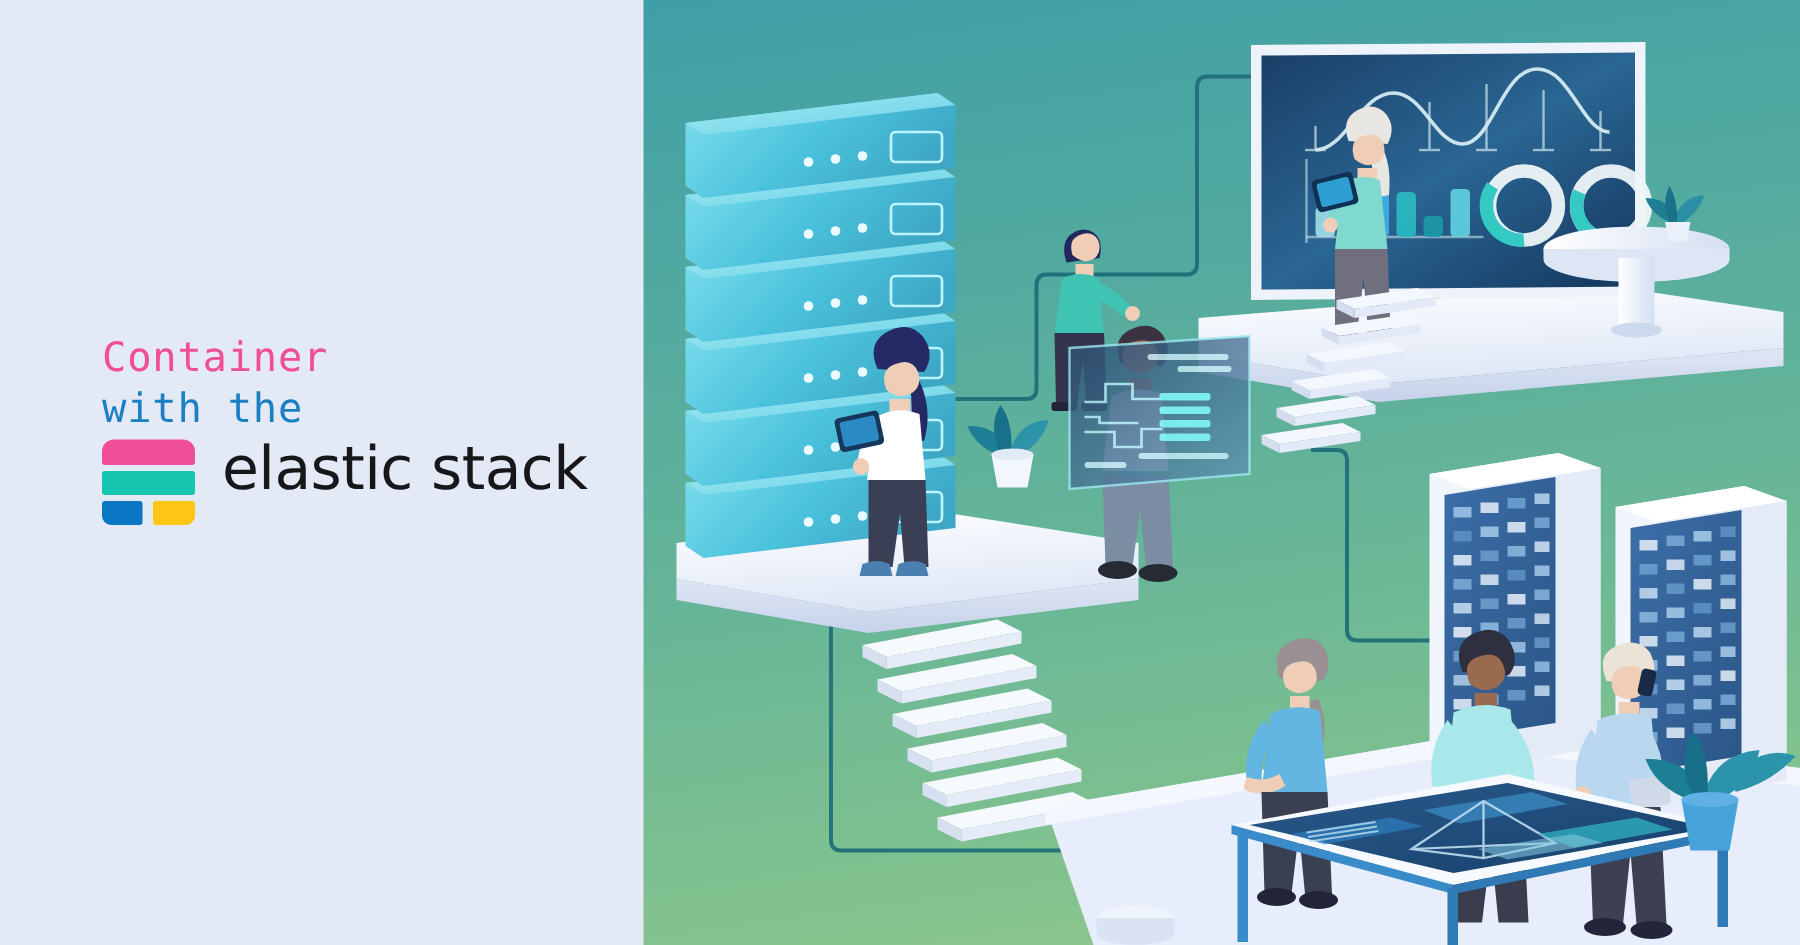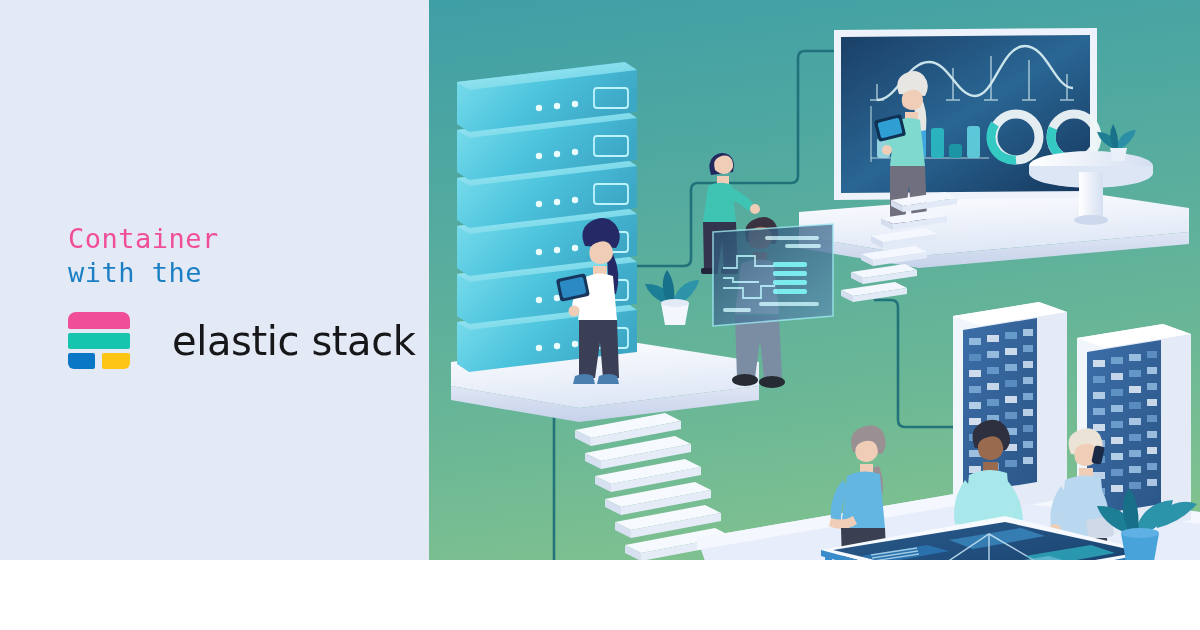--- a/index.html
+++ b/index.html
@@ -1,38 +1,38 @@
 <!DOCTYPE html>
 <html><head>
 <meta charset="utf-8">
 <title>Container Instrumentation with the elastic stack</title>
 <style>
   html,body{margin:0;padding:0;background:#fff;}
   body{font-family:"Liberation Sans",sans-serif;}
   #canvas{
-    position:relative;width:1200px;height:560px;overflow:hidden;
+    position:relative;width:1200px;height:630px;overflow:hidden;
     background:#e4e9f6;
   }
   
   #left-panel{
     position:absolute;left:0;top:0;width:429px;height:630px;
     background:#e4e9f6;
   }
   #title-block{
     position:absolute;left:68px;top:222px;width:340px;
   }
   .title-line{
     font-family:"DejaVu Sans Mono","Liberation Mono",monospace;
     font-size:27px;line-height:34px;font-weight:400;
     letter-spacing:0.5px;white-space:nowrap;
   }
   #t-line-1{color:#f04e98;}
   #t-line-2{color:#1ec3ad;}
   #t-line-3{color:#1b7fc4;}
-  #logo-row{display:flex;align-items:center;margin-top:22px;gap:24px;}
+  #logo-row{display:flex;align-items:flex-start;margin-top:3px;}
   #elastic-mark{
     width:62px;height:58px;position:relative;flex:0 0 auto;
   }
   .mark-bar{position:absolute;}
   #mark-pink{left:0;top:0;width:62px;height:17px;background:#f04e98;
     border-radius:8px 8px 2px 2px;}
   #mark-teal{left:0;top:21px;width:62px;height:16px;background:#16c5ae;
     border-radius:2px;}
   #mark-blue{left:0;top:41px;width:27px;height:16px;background:#0a77c4;
     border-radius:2px 2px 2px 6px;}

